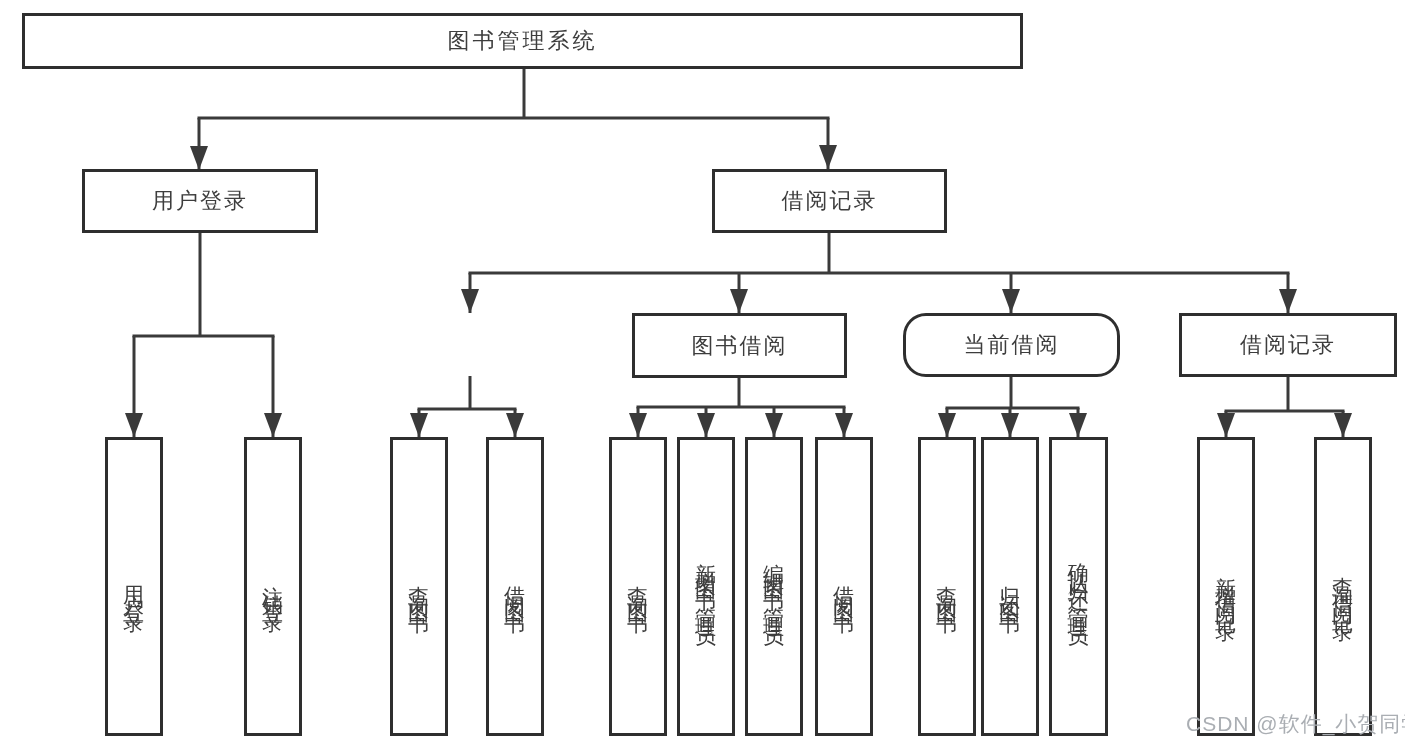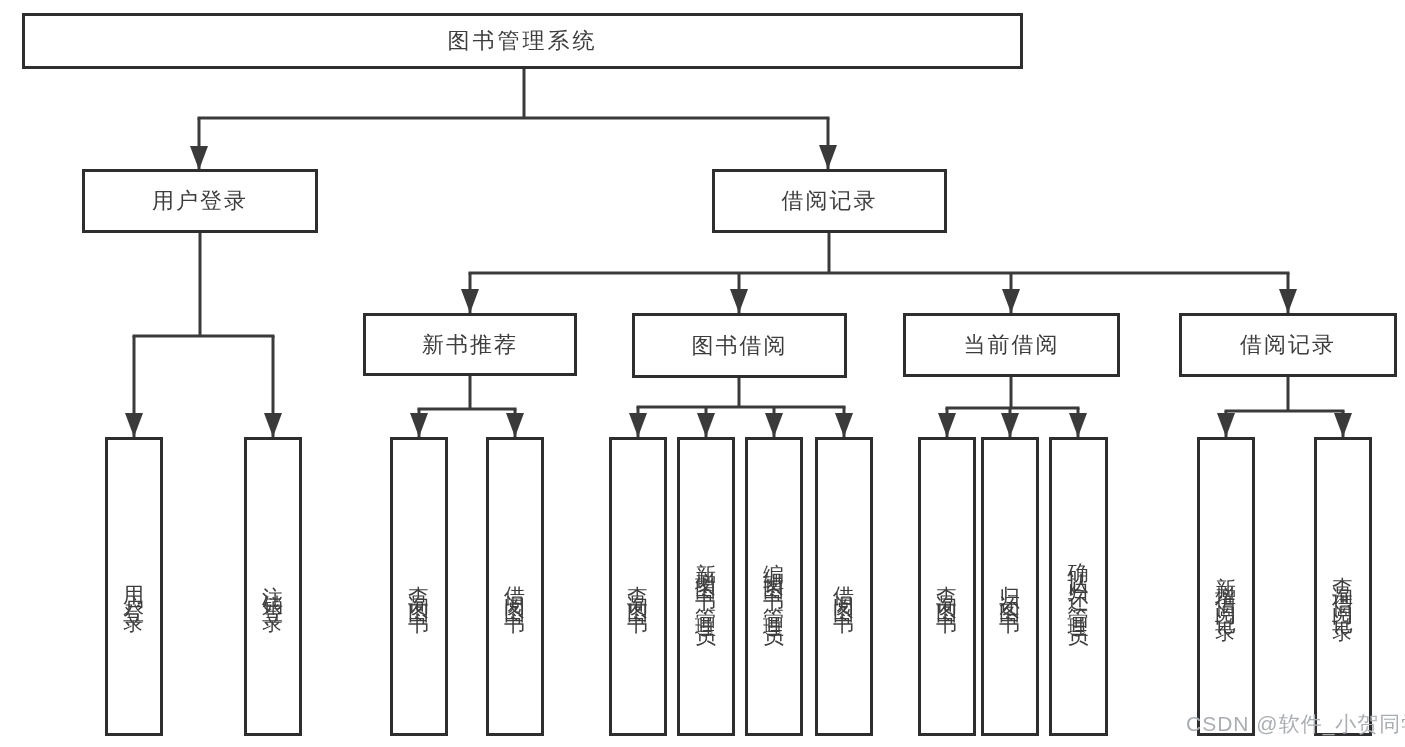--- a/index.html
+++ b/index.html
@@ -44,21 +44,21 @@
     letter-spacing: 1px;
     color: #aaaeb3;
     white-space: nowrap;
   }
   
   #n-root        { left: 22px;   top: 13px;  width: 1001px; height: 56px; }
   #n-user-login  { left: 82px;   top: 169px; width: 236px;  height: 64px; }
   #n-book-mgmt   { left: 712px;  top: 169px; width: 235px;  height: 64px; }
   #n-new-rec     { left: 363px;  top: 313px; width: 214px;  height: 63px; }
   #n-borrow      { left: 632px;  top: 313px; width: 215px;  height: 65px; }
-  #n-current     { left: 903px;  top: 313px; width: 217px;  height: 64px; }
+  #n-current     { left: 903px;  top: 313px; width: 217px;  height: 64px; border-radius: 23px; }
   #n-record      { left: 1179px; top: 313px; width: 218px;  height: 64px; }
   #l-login       { left: 105px;  top: 437px; width: 58px;   height: 299px; }
   #l-logout      { left: 244px;  top: 437px; width: 58px;   height: 299px; }
   #l-query1      { left: 390px;  top: 437px; width: 58px;   height: 299px; }
   #l-borrow1     { left: 486px;  top: 437px; width: 58px;   height: 299px; }
   #l-query2      { left: 609px;  top: 437px; width: 58px;   height: 299px; }
   #l-add-book    { left: 677px;  top: 437px; width: 58px;   height: 299px; }
   #l-edit-book   { left: 745px;  top: 437px; width: 58px;   height: 299px; }
   #l-borrow2     { left: 815px;  top: 437px; width: 58px;   height: 299px; }
   #l-query3      { left: 918px;  top: 437px; width: 58px;   height: 299px; }
@@ -126,23 +126,20 @@
     <span>图书管理系统</span>
   </div>
 
   <div class="node hbox" id="n-user-login">
     <span>用户登录</span>
   </div>
   <div class="node hbox" id="n-book-mgmt">
     <span>借阅记录</span>
   </div>
 
-  <div class="node hbox" id="n-new-rec">
-    <span>新书推荐</span>
-  </div>
   <div class="node hbox" id="n-borrow">
     <span>图书借阅</span>
   </div>
   <div class="node hbox" id="n-current">
     <span>当前借阅</span>
   </div>
   <div class="node hbox" id="n-record">
     <span>借阅记录</span>
   </div>
 

